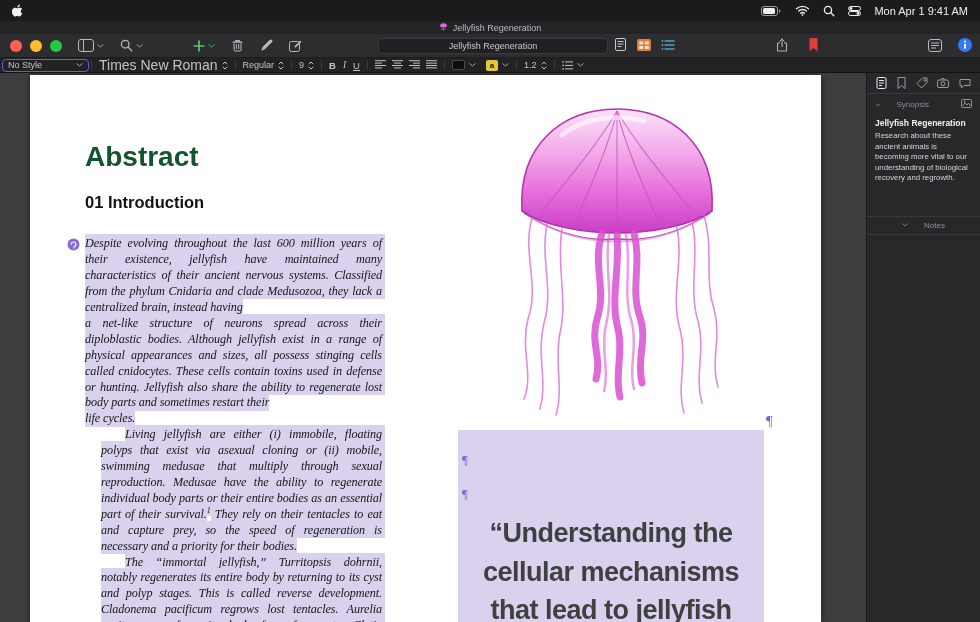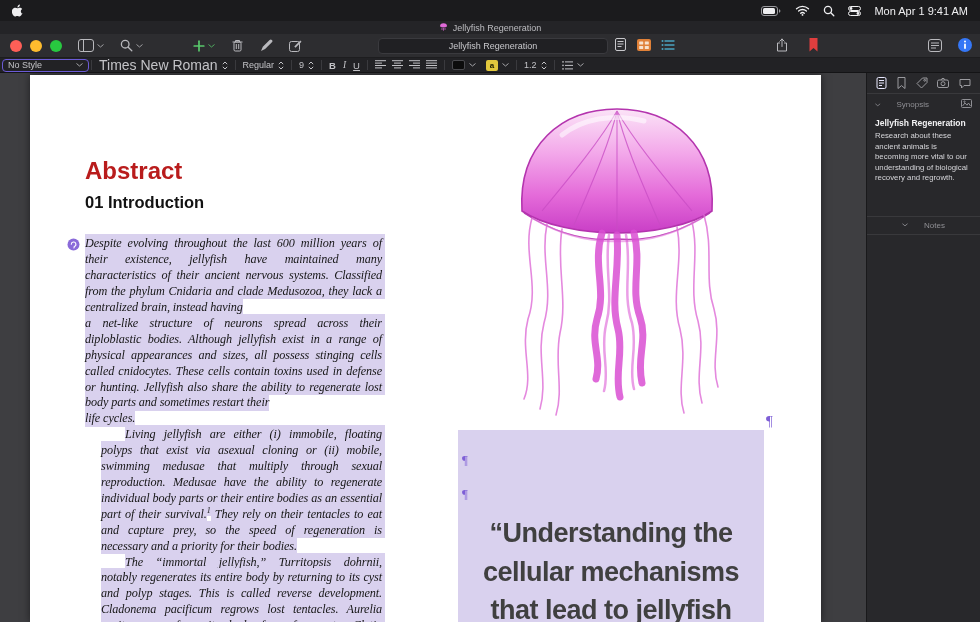--- a/index.html
+++ b/index.html
@@ -52,21 +52,21 @@
   .chip-black { width:13px; height:10px; background:#0c0c0c; border:1px solid #4a4a4e; border-radius:2px; }
   .chip-hl { width:12px; height:11px; background:#e2c83d; border-radius:2px; color:#1b1b00;
              font-size:8px; display:flex; align-items:center; justify-content:center; font-weight:700; }
 
   
   .content { position:absolute; top:73px; left:0; right:0; bottom:0; }
   .editor { position:absolute; left:0; top:0; bottom:0; width:866px; background:#3e3e41; overflow:hidden; }
   .page { position:absolute; left:30px; top:2px; width:791px; height:547px; background:#fff;
           box-shadow:0 0 8px rgba(0,0,0,.5); overflow:hidden; }
 
-  .h-abstract { position:absolute; left:55px; top:66px; font-size:24px; font-weight:700; color:#b91c1c;margin-top:16px; }
+  .h-abstract { position:absolute; left:55px; top:66px; font-size:28px; font-weight:700; color:#14532d; }
   .h-intro    { position:absolute; left:55px; top:118px; font-size:16.5px; font-weight:700; color:#121212; }
 
   .body-text { position:absolute; left:55px; top:161px; width:297px;
                font-family:"Liberation Serif", serif; font-size:12.2px; line-height:15.9px;
                letter-spacing:-0.1px; color:#161616; text-align:justify; }
   .body-text p { margin:0; white-space:pre-wrap; }
   .body-text p.indent { text-indent:24px;margin-left:16px; }
   .hl { background:#d9d1ee; padding:1.6px 0;font-style:italic; }
   .it { }
   .body-text sup { font-size:8px; line-height:0; }

